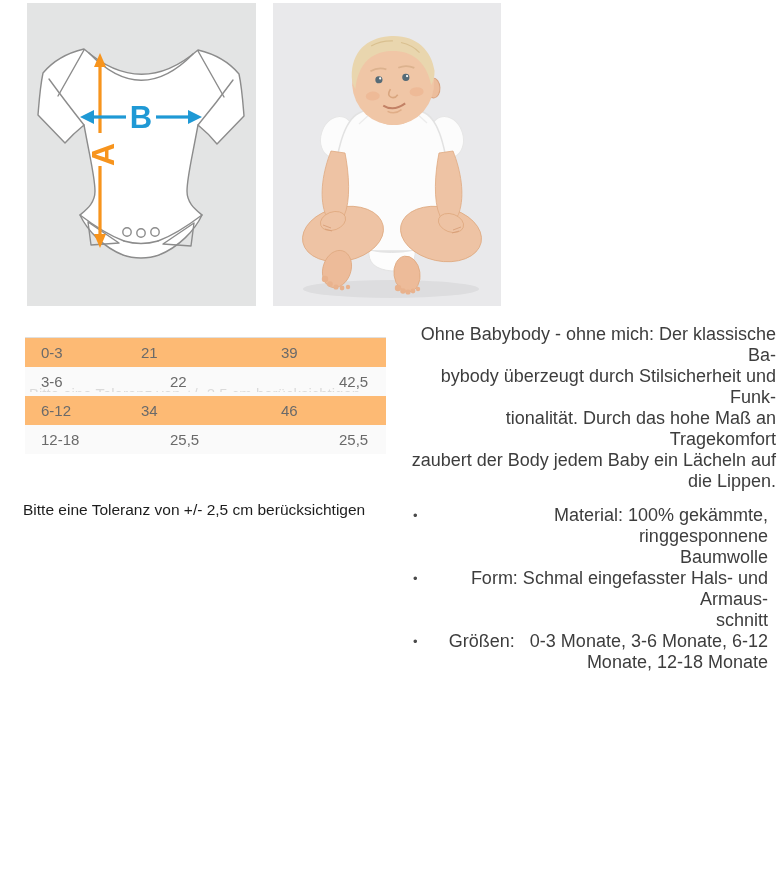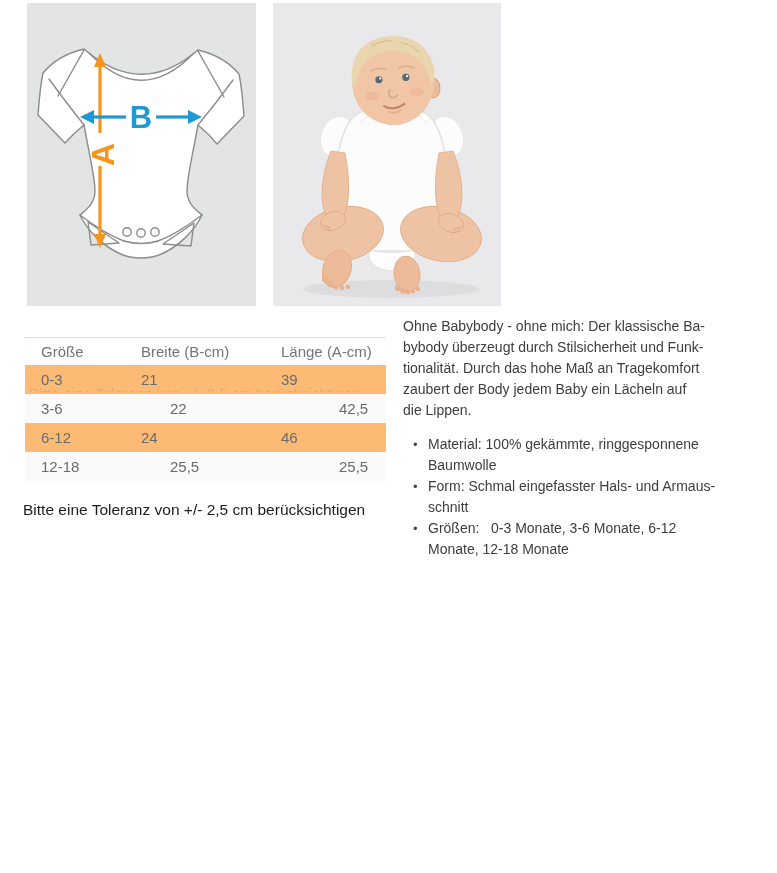--- a/index.html
+++ b/index.html
@@ -25,22 +25,22 @@
   .st-c3 { flex:1; }
 
   .ghost { position:absolute; left:4px; top:47px; width:352px; height:7px;
            overflow:hidden; opacity:.28; color:#8a8a8a; font-size:15px;
            pointer-events:none; }
 
   .tolerance { position:absolute; left:23px; top:501px; width:380px;
                font-size:15.5px; color:#1d1d1d; }
 
   
-  .desc { position:absolute; left:403px; top:316px; width:373px;
-          font-size:14px; line-height:21px; color:#3d3d3d; }
+  .desc { position:absolute; left:403px; top:324px; width:373px;
+          font-size:18px; line-height:21px; color:#3d3d3d;text-align:right; }
   .desc-intro { white-space:pre-line; margin-bottom:13px; }
   .desc ul { list-style:none; margin:8px; padding:0 0 0 2px; }
   .desc li { position:relative; padding-left:15px; white-space:pre-line; }
   .desc li::before { content:"\2022"; position:absolute; left:0; top:0;
                      font-size:13px; color:#4a4a4a; }
 </style>
 </head>
 <body>
 
 <div class="stage">
@@ -147,38 +147,33 @@
         <path d="M117,86 Q113,92 117,94 Q121,96 124,92" fill="none" stroke="#d9a67f" stroke-width="1.6"></path>
         <path d="M109,102 Q119,109 131,101" fill="none" stroke="#c28165" stroke-width="2"></path>
         <path d="M113,108 Q120,112 127,107" fill="none" stroke="#dca67f" stroke-width="1.4" opacity="0.8"></path>
         <ellipse cx="99" cy="92" rx="7" ry="4.5" fill="#e89b74" opacity="0.28"></ellipse>
         <ellipse cx="143" cy="90" rx="7" ry="4.5" fill="#e89b74" opacity="0.28"></ellipse>
       </g>
     </svg>
   </div>
 
   <div class="size-table">
-    <div class="st-row st-head">
-      <div class="st-c1">Größe</div>
-      <div class="st-c2">Breite (B-cm)</div>
-      <div class="st-c3">Länge (A-cm)</div>
-    </div>
     <div class="st-row st-dark">
       <div class="st-c1">0-3</div>
       <div class="st-c2">21</div>
       <div class="st-c3">39</div>
     </div>
     <div class="st-row st-light">
       <div class="st-c1">3-6</div>
       <div class="st-c2">22</div>
       <div class="st-c3">42,5</div>
     </div>
     <div class="st-row st-dark">
       <div class="st-c1">6-12</div>
-      <div class="st-c2">24</div>
+      <div class="st-c2">34</div>
       <div class="st-c3">46</div>
     </div>
     <div class="st-row st-light">
       <div class="st-c1">12-18</div>
       <div class="st-c2">25,5</div>
       <div class="st-c3">25,5</div>
     </div>
     <div class="ghost">Bitte eine Toleranz von +/- 2,5 cm berücksichtigen</div>
   </div>
 

